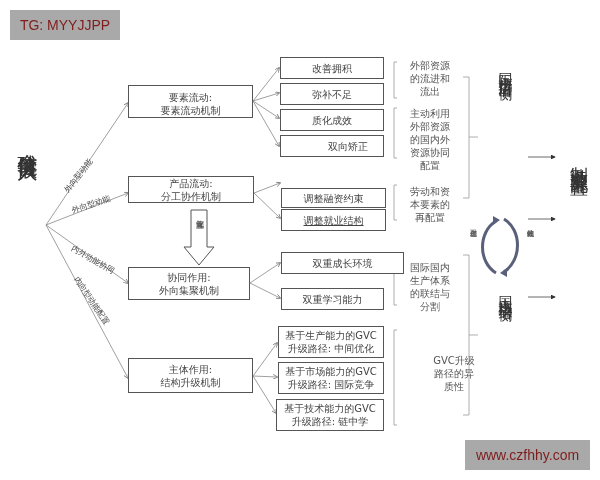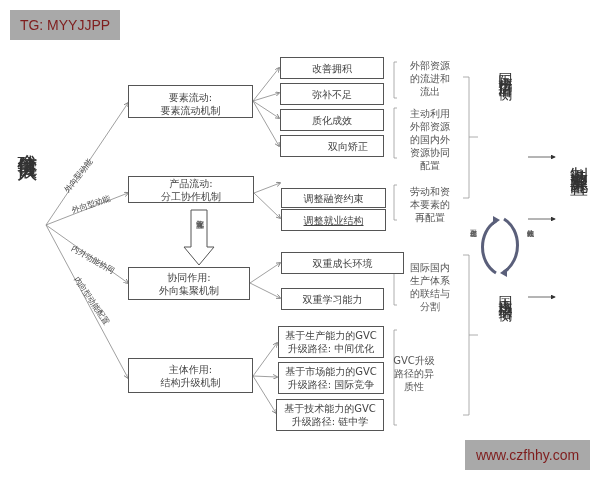--- a/index.html
+++ b/index.html
@@ -157,21 +157,21 @@
   <div>劳动和资</div>
     <div>本要素的</div>
     <div>再配置</div>
 </div>
 <div class="note" style="left:400px;top:261px;width:60px;">
   <div>国际国内</div>
     <div>生产体系</div>
     <div>的联结与</div>
     <div>分割</div>
 </div>
-<div class="note" style="left:384px;top:354px;width:60px;">
+<div class="note" style="left:424px;top:354px;width:60px;">
   <div>GVC升级</div>
     <div>路径的异</div>
     <div>质性</div>
 </div>
 
 <div class="vtext" style="left:497px;top:62px;font-size:14px;line-height:17px;">
   <span style="writing-mode:vertical-rl;letter-spacing:2px;">国际市场进出口侧</span>
 </div>
 <div class="vtext" style="left:497px;top:285px;font-size:14px;line-height:17px;">
   <span style="writing-mode:vertical-rl;letter-spacing:2px;">国内市场供给侧</span>

